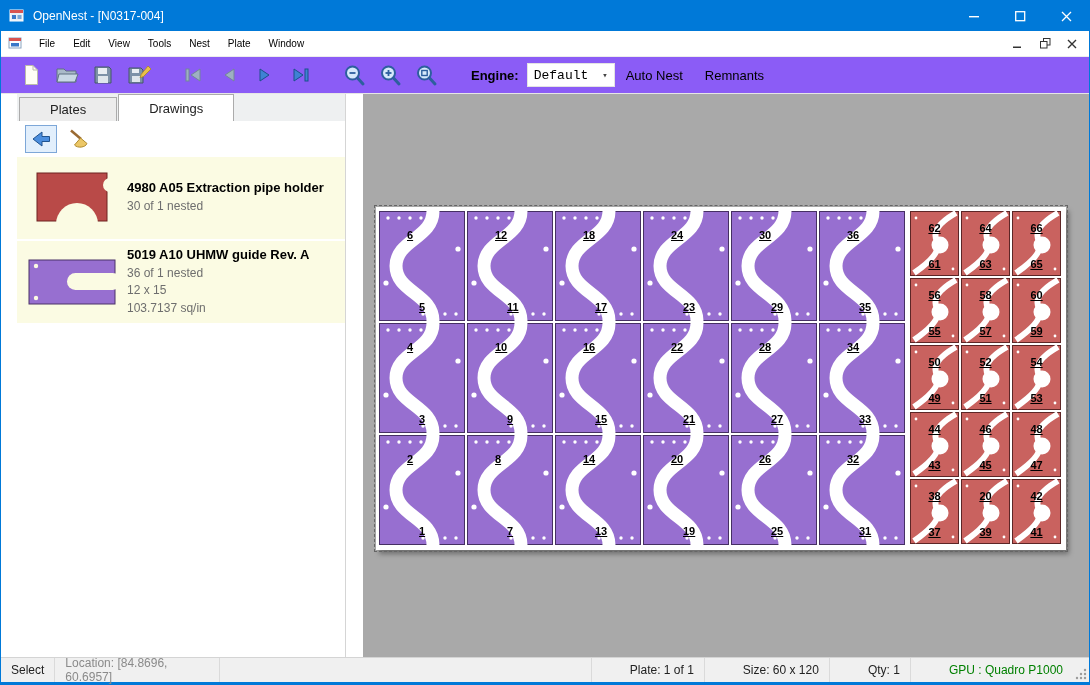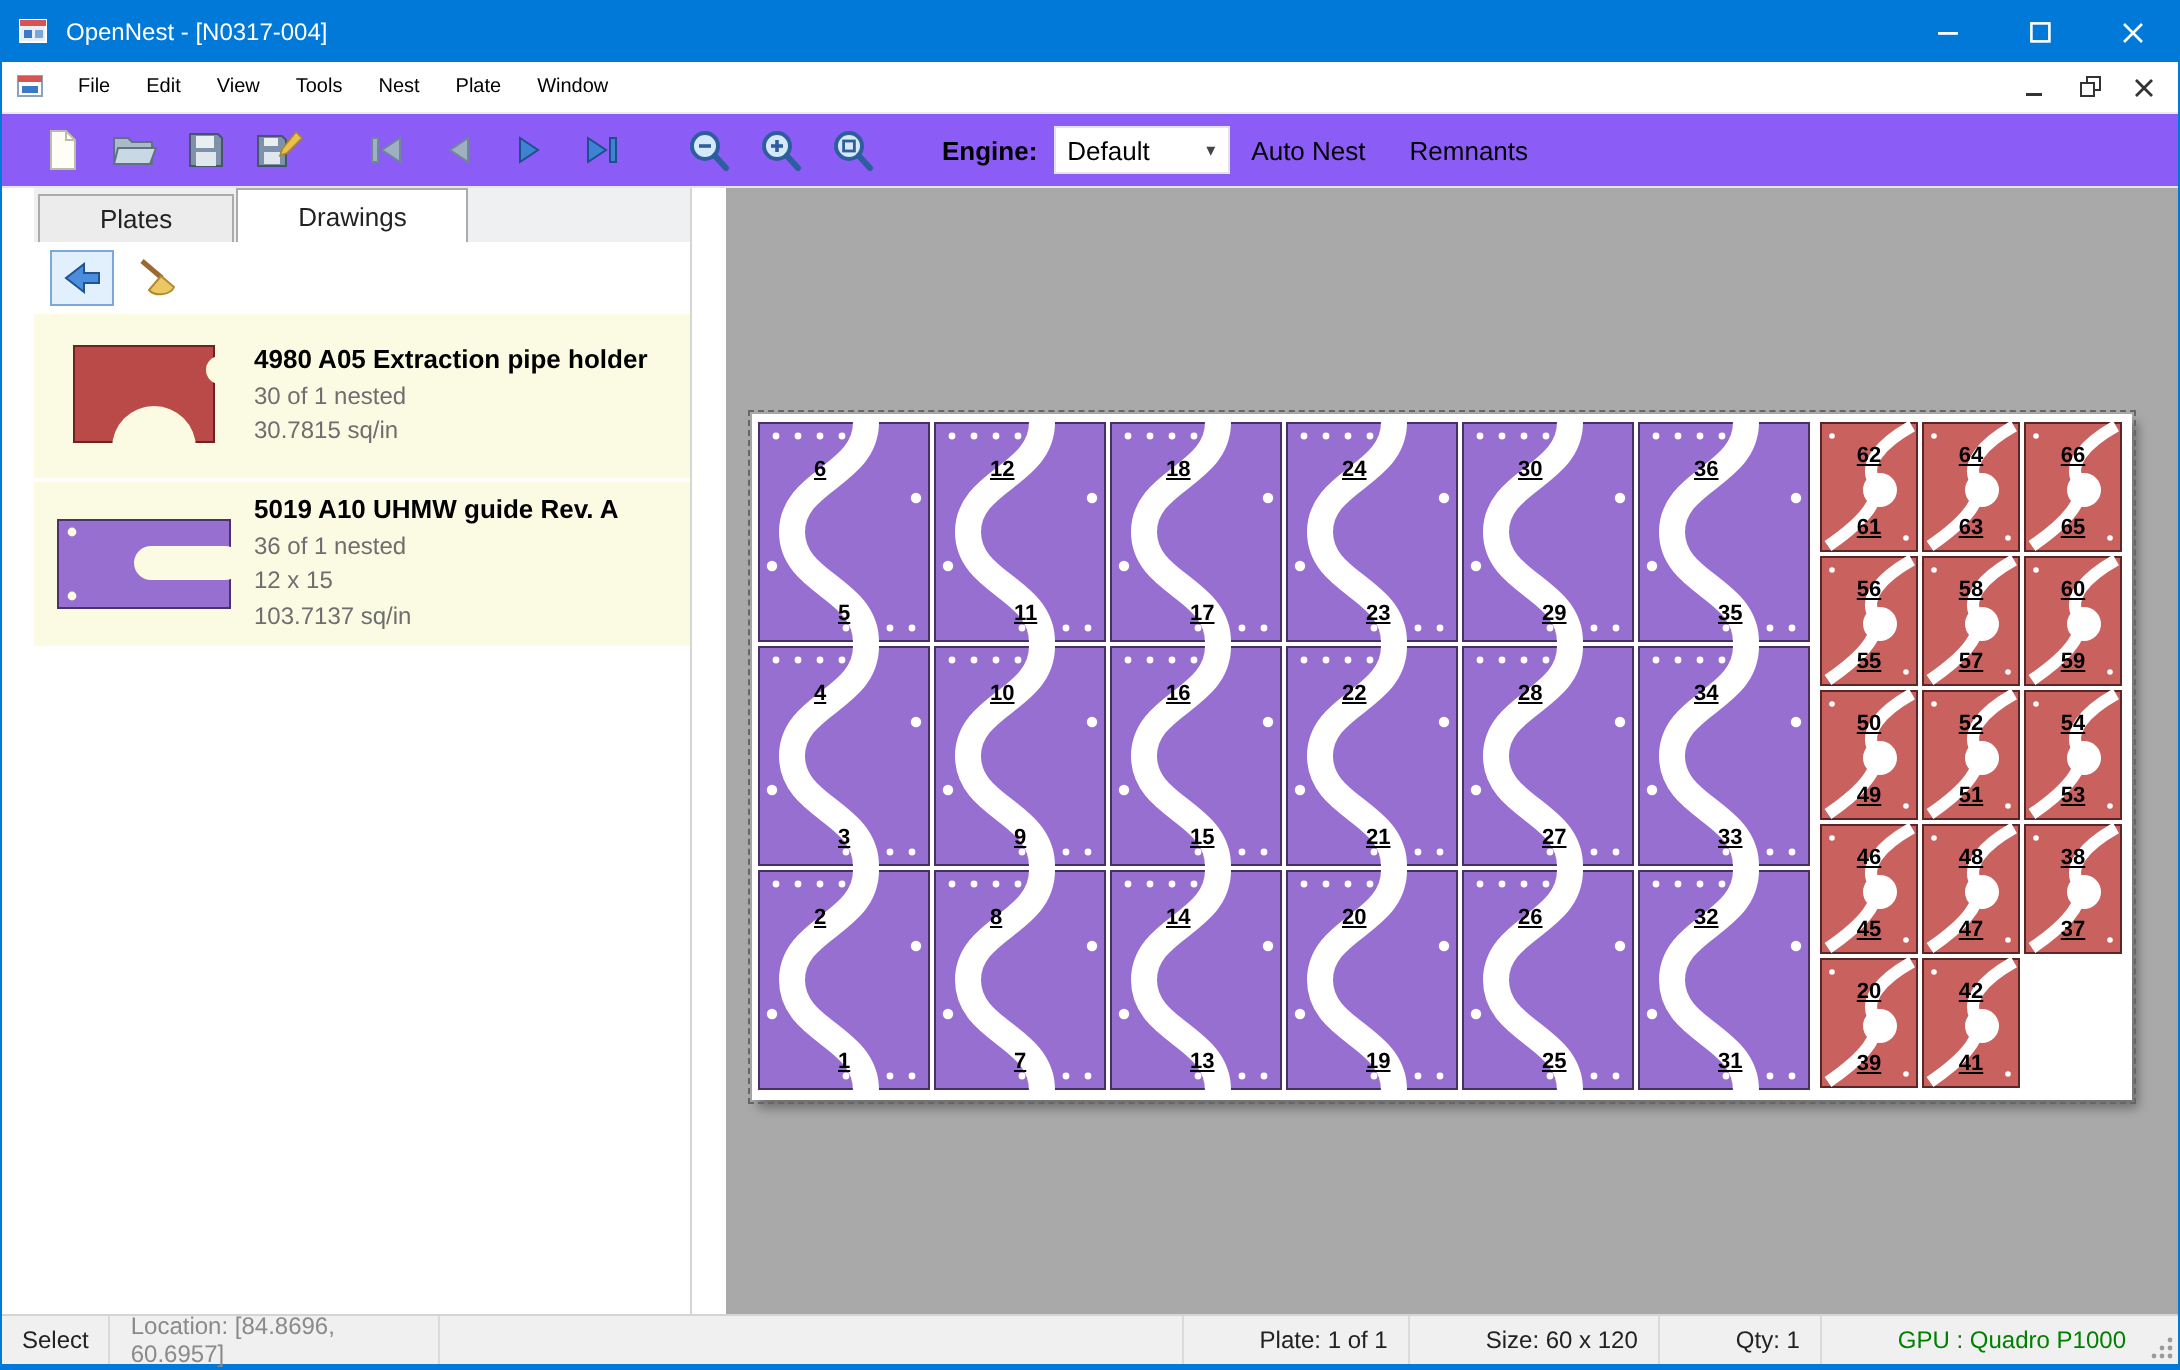--- a/index.html
+++ b/index.html
@@ -22,21 +22,21 @@
   .mdi-controls { margin-left:auto; display:flex; align-items:center; padding-right:5px; gap:3px; }
   .mdi-btn { width:24px; height:20px; display:flex; align-items:center; justify-content:center; color:#333; font-size:13px; }
 
   
   .toolbar { height:37px; flex:0 0 37px; display:flex; align-items:center; background:#8b5cf6;
              border-bottom:1px solid #e6e6e6; font-size:13px; padding-left:12px; }
   .tbtn { width:36px; height:31px; display:flex; align-items:center; justify-content:center; }
   .tsep { width:18px; }
   .engine-label { font-weight:bold; margin-left:26px; margin-right:8px; }
   .combo { width:88px; height:24px; display:flex; align-items:center; justify-content:space-between;
-           padding:0 6px; border:1px solid #e3e3e3; background:#fff; }
+           padding:0 6px; border:1px solid #e3e3e3; background:#fff;font-family:Liberation Mono, monospace; }
   .combo-arrow { font-size:9px; color:#444; }
   .text-btn { padding:0 11px; }
 
   
   .main { flex:1; display:flex; min-height:0; }
 
   .sidebar { width:345px; flex:0 0 345px; display:flex; flex-direction:column; border-right:1px solid #d5d5d5;padding-left:16px; }
   .tabstrip { height:27px; flex:0 0 27px; background:#eef0f1; display:flex; align-items:flex-end; padding-left:2px; }
   .tab { height:24px; padding:0 30px; display:flex; align-items:center; font-size:13px;
          border:1px solid #ababab; border-bottom:none; background:#ececec; margin-right:1px; color:#222; }
@@ -253,21 +253,20 @@
           <div class="thumb">
             <svg width="84" height="62" viewBox="0 0 84 62">
               <rect x="6" y="6" width="70" height="48" fill="#b94a48" stroke="#6e2220"></rect>
               <circle cx="46" cy="57" r="21" fill="#fbfbe3"></circle>
               <circle cx="79" cy="18" r="7" fill="#fbfbe3"></circle>
             </svg>
           </div>
           <div class="d-info">
             <div class="d-title">4980 A05 Extraction pipe holder</div>
             <div class="d-meta">30 of 1 nested</div>
-            <div class="d-meta">30.7815 sq/in</div>
           </div>
         </div>
 
         <div class="drawing-item">
           <div class="thumb">
             <svg width="96" height="60" viewBox="0 0 96 60">
               <rect x="4" y="8" width="86" height="44" fill="#976fd0" stroke="#4b3268"></rect>
               <rect x="42" y="21" width="54" height="17" rx="8.5" fill="#fbfbe3"></rect>
               <circle cx="11" cy="46" r="2.2" fill="#fbfbe3"></circle>
               <circle cx="11" cy="14" r="2.2" fill="#fbfbe3"></circle>
@@ -760,20 +759,33 @@
       <rect x="0.5" y="0.5" width="48" height="64" fill="#c9625f" stroke="#5d2626"></rect>
       <path d="M46,2 C30,11 22,21 27,30 C31,38 23,49 4,62" stroke="#ffffff" stroke-width="6" fill="none"></path>
       <circle cx="30" cy="34" r="8.5" fill="#ffffff"></circle>
       <g fill="#ffffff">
                   <circle cx="6" cy="7" r="1.4"></circle>
                   <circle cx="43" cy="58" r="1.4"></circle>
                 </g>
     </svg>
     <span class="pnum top">54</span>
     <span class="pnum bot">53</span>
+  </div>
+            <div class="rcell">
+    <svg width="49" height="65" viewBox="0 0 49 65">
+      <rect x="0.5" y="0.5" width="48" height="64" fill="#c9625f" stroke="#5d2626"></rect>
+      <path d="M46,2 C30,11 22,21 27,30 C31,38 23,49 4,62" stroke="#ffffff" stroke-width="6" fill="none"></path>
+      <circle cx="30" cy="34" r="8.5" fill="#ffffff"></circle>
+      <g fill="#ffffff">
+                  <circle cx="6" cy="7" r="1.4"></circle>
+                  <circle cx="43" cy="58" r="1.4"></circle>
+                </g>
+    </svg>
+    <span class="pnum top">44</span>
+    <span class="pnum bot">43</span>
   </div>
             <div class="rcell">
     <svg width="49" height="65" viewBox="0 0 49 65">
       <rect x="0.5" y="0.5" width="48" height="64" fill="#c9625f" stroke="#5d2626"></rect>
       <path d="M46,2 C30,11 22,21 27,30 C31,38 23,49 4,62" stroke="#ffffff" stroke-width="6" fill="none"></path>
       <circle cx="30" cy="34" r="8.5" fill="#ffffff"></circle>
       <g fill="#ffffff">
                   <circle cx="6" cy="7" r="1.4"></circle>
                   <circle cx="43" cy="58" r="1.4"></circle>
                 </g>

